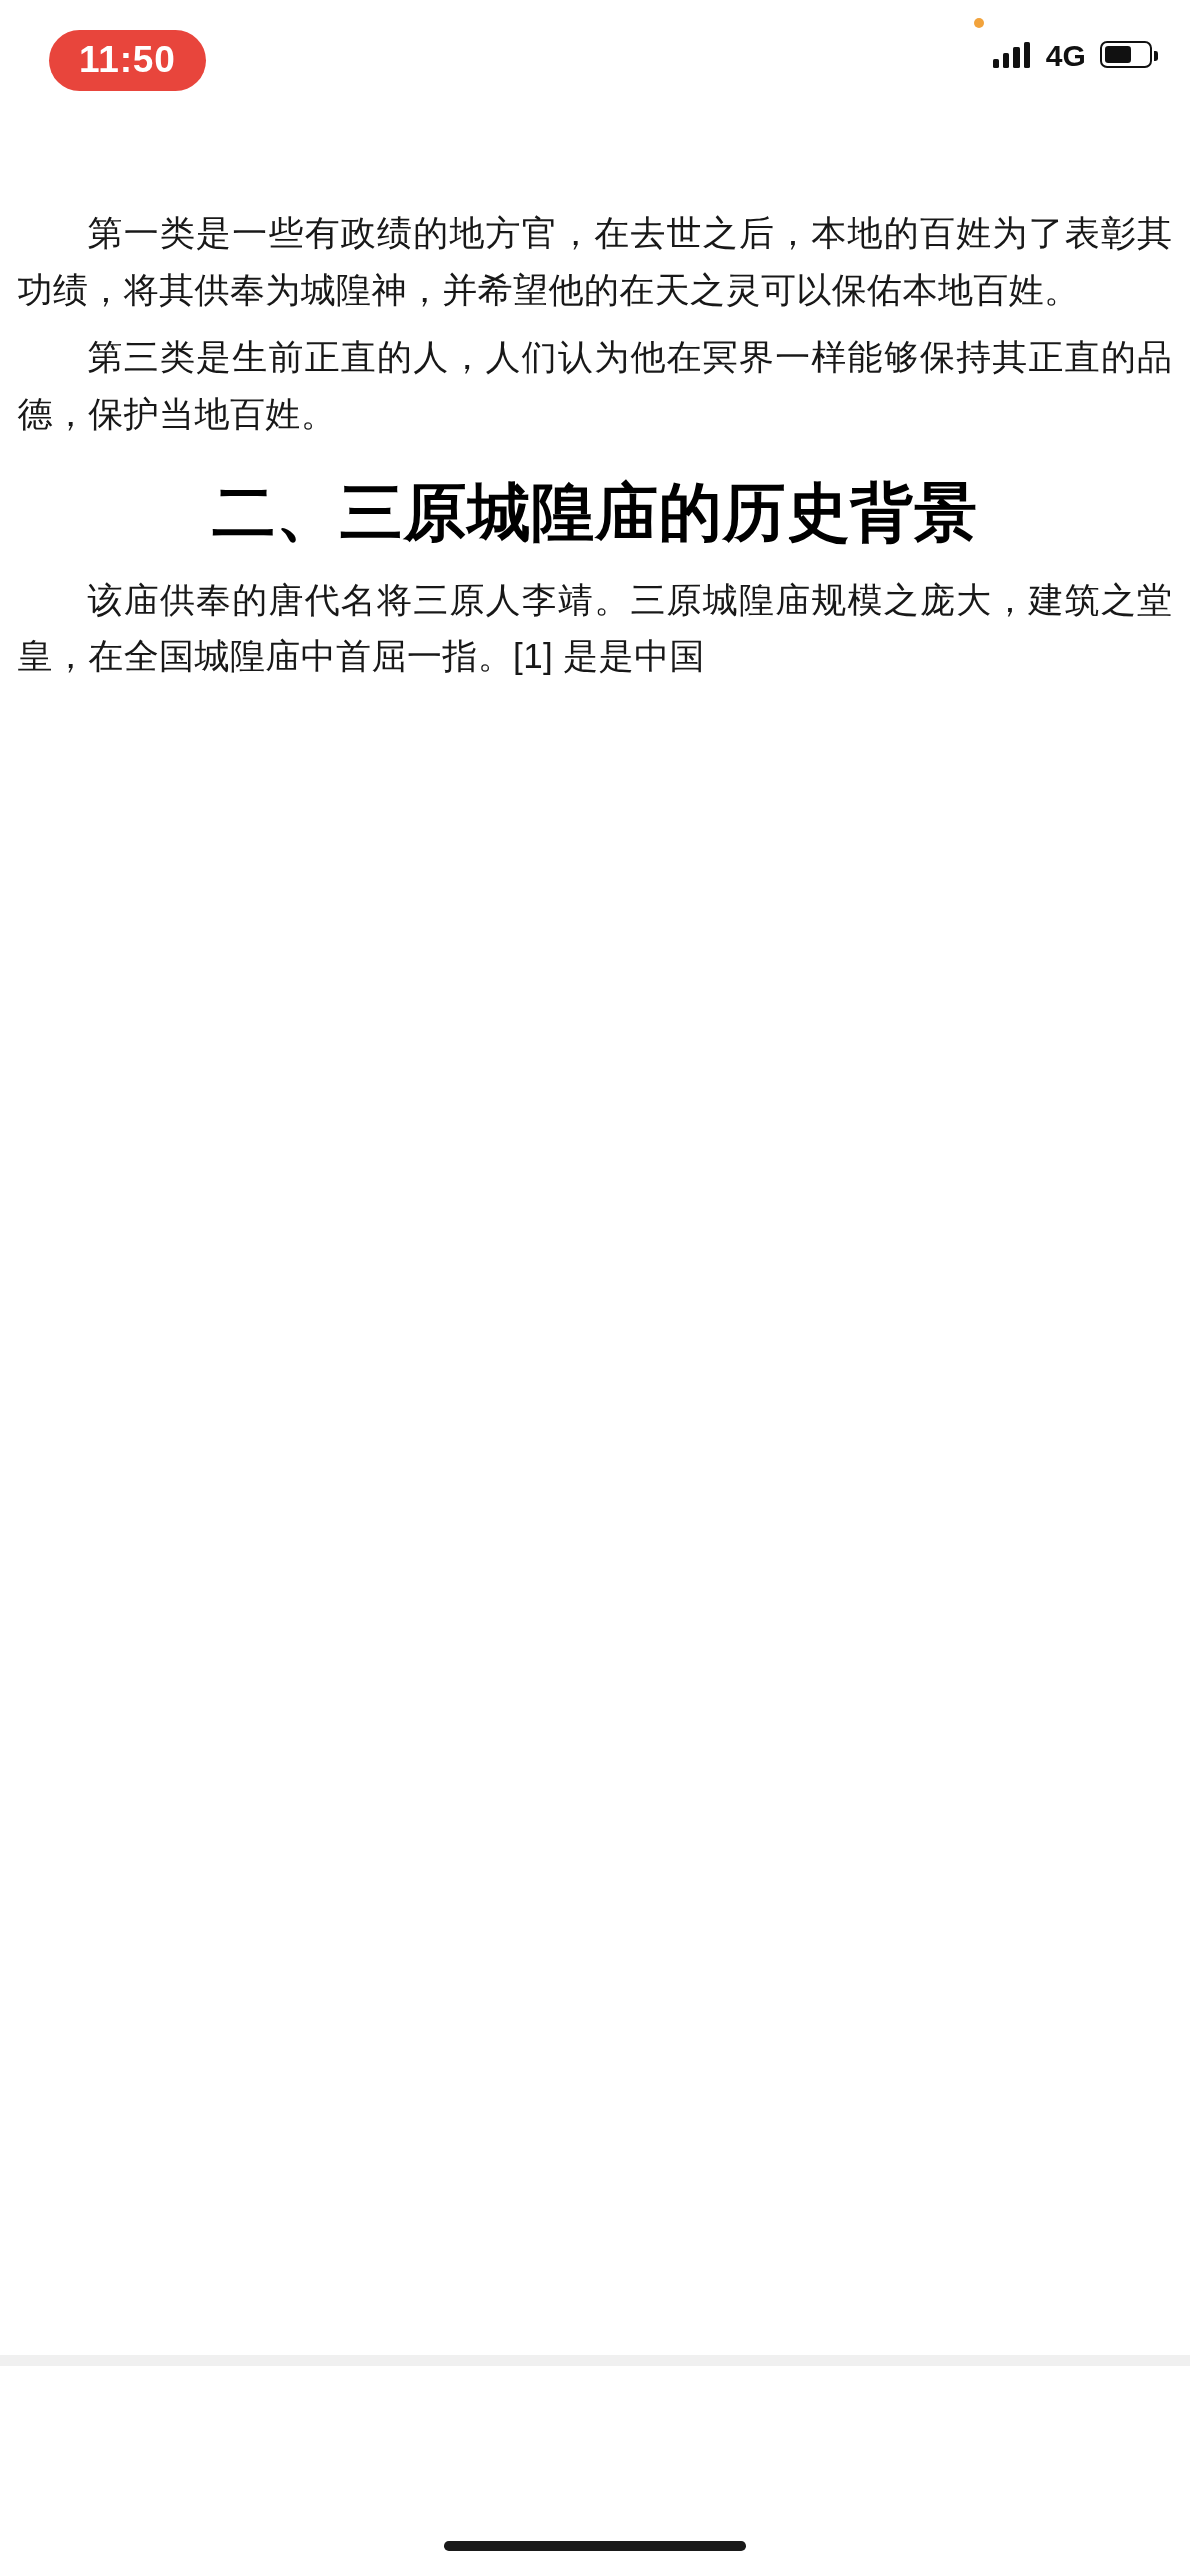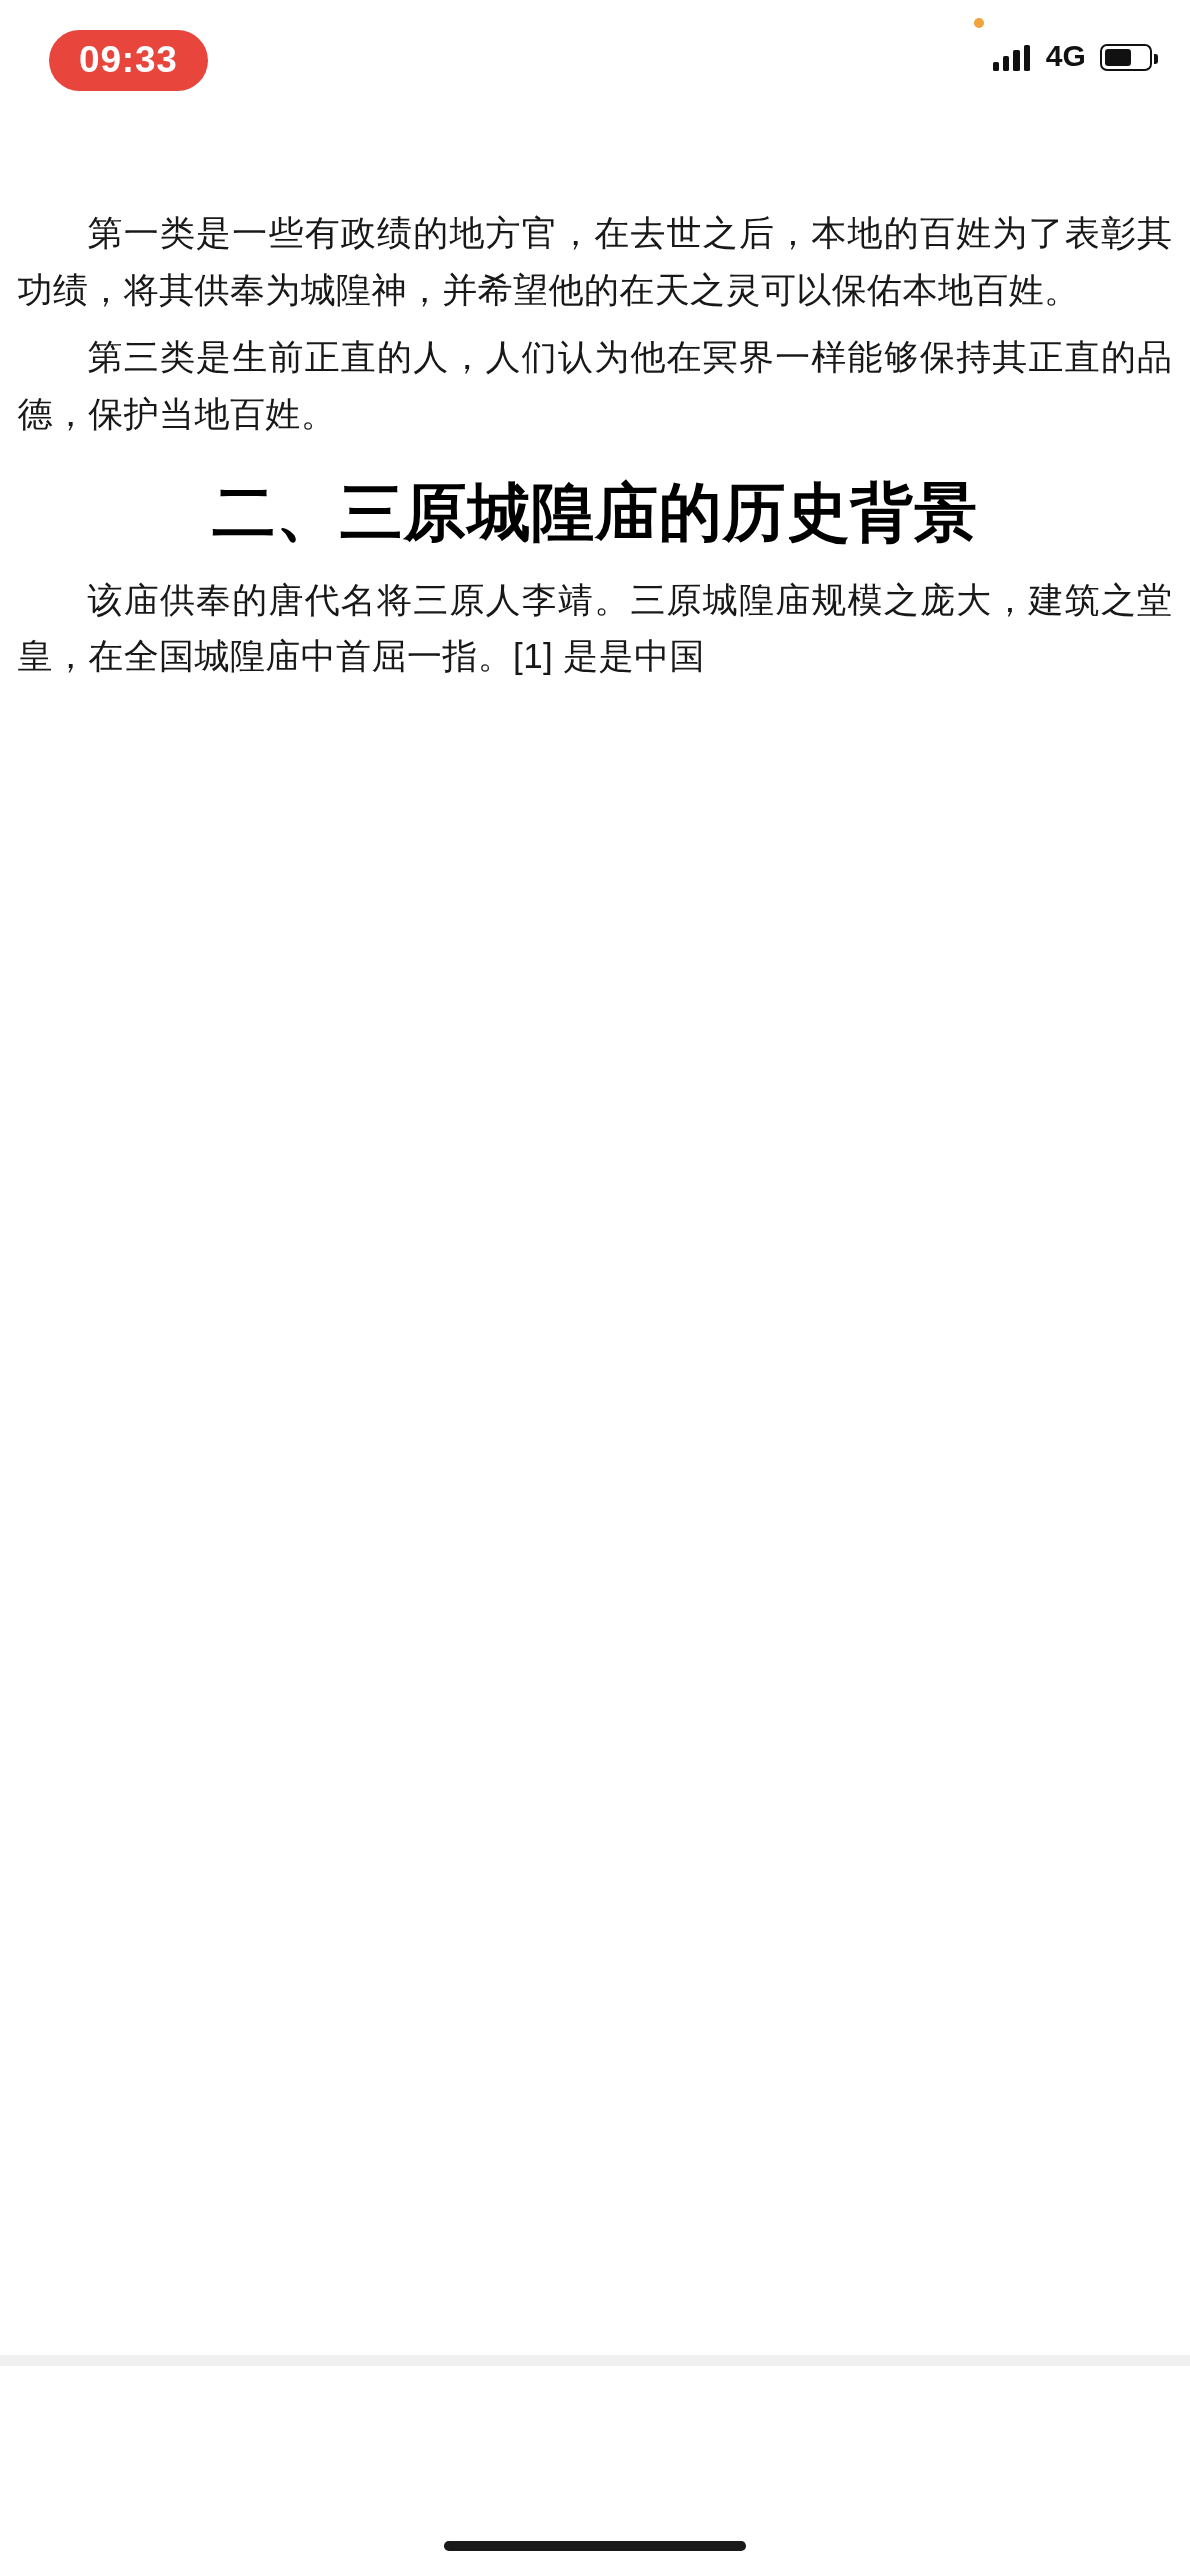--- a/index.html
+++ b/index.html
@@ -33,21 +33,21 @@
     border-radius: 32px;
     padding: 11px 30px 12.7px 30px;
     line-height: 1;
     letter-spacing: 0.8px;
   }
   .status-right {
     position: absolute;
     right: 38px;
     top: 41px;
     display: flex;
-    align-items: flex-end;
+    align-items: flex-start;
     gap: 11px;
   }
   .orange-dot {
     position: absolute;
     right: 206px;
     top: 17.5px;
     width: 10.3px;
     height: 10.3px;
     border-radius: 50%;
     background: #f2a33c;
@@ -143,21 +143,21 @@
     width: 302px;
     height: 9.5px;
     border-radius: 4.8px;
     background: #1a1a1a;
   }
 </style>
 </head>
 <body>
 
 <div class="status-bar">
-  <div class="time-pill">09:33</div>
+  <div class="time-pill">11:50</div>
   <div class="orange-dot"></div>
   <div class="status-right">
     <div class="signal">
       <i></i>
         <i></i>
         <i></i>
         <i></i>
     </div>
     <div class="net-label">4G</div>
     <div class="battery">

